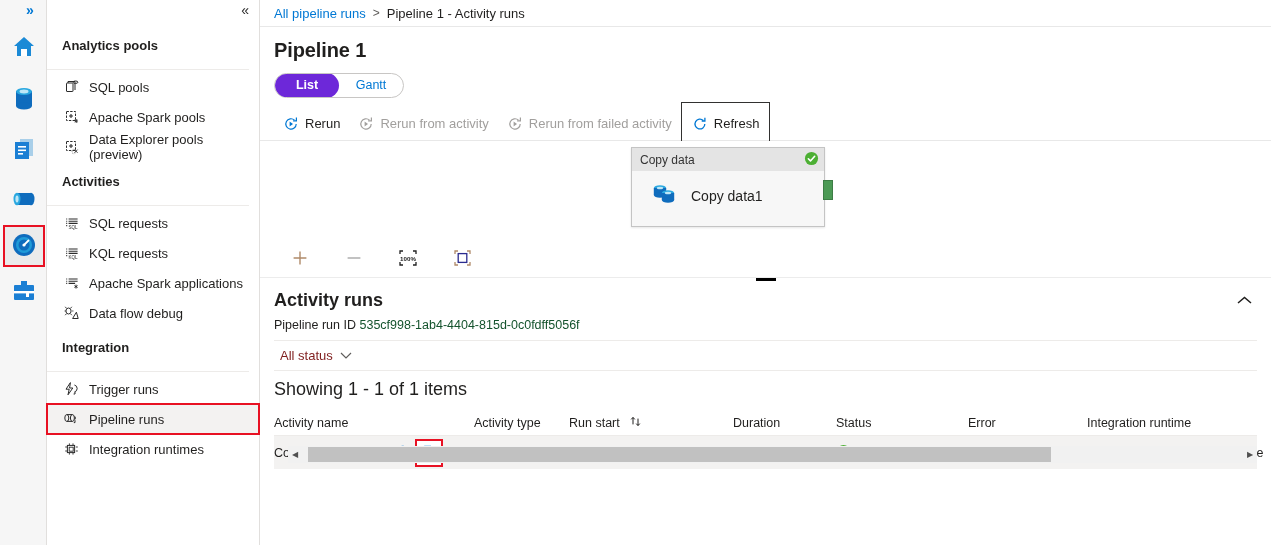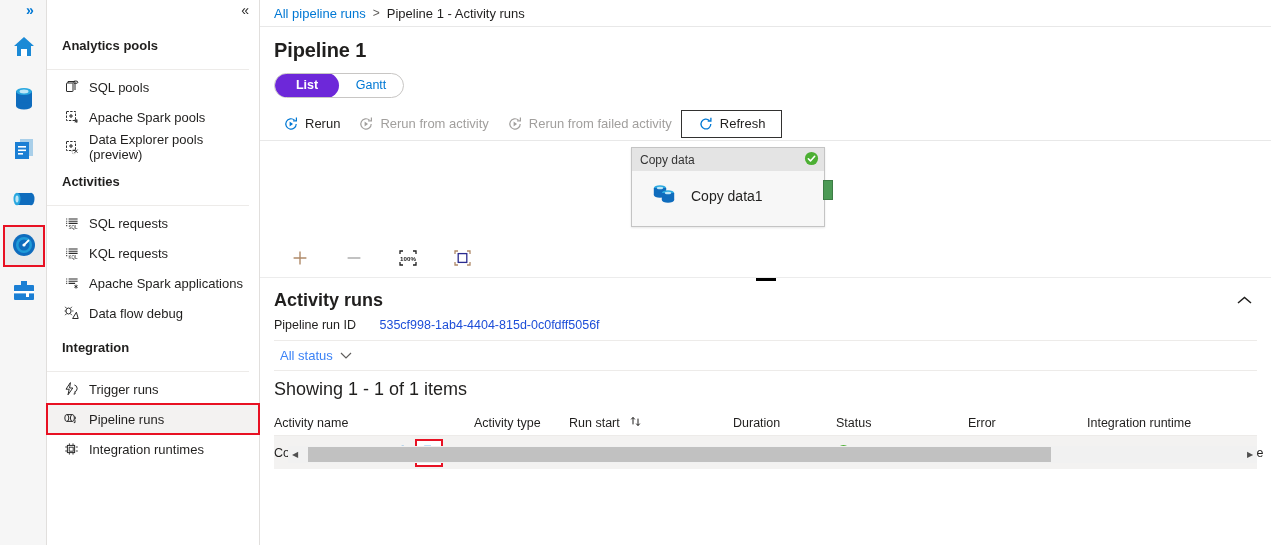--- a/index.html
+++ b/index.html
@@ -112,21 +112,21 @@
     padding-left: 14px;
     border-bottom: 1px solid #e8e8e8;
     flex: 0 0 34px;
   }
   .tb-btn {
     display: flex; align-items: center; gap: 6px;
     height: 28px; padding: 0 9px; cursor: pointer;
     font-size: 13px; color: #201f1e; white-space: nowrap;
   }
   .tb-btn.disabled { color: #a19f9d; cursor: default; }
-  .tb-btn.boxed { border: 1px solid #323130; padding: 0 16px; height: 28px; justify-content: space-between; }
+  .tb-btn.boxed { border: 1px solid #323130; padding: 0 10px; height: 44px; justify-content: space-between; }
   .tb-ico { display: inline-flex; width: 16px; height: 16px;
     align-items: center; justify-content: center; }
 
   
   .canvas {
     position: relative; flex: 0 0 97px;
     background: #fff;
     overflow: hidden;
   }
   .node {
@@ -170,31 +170,31 @@
     padding: 12px 18px 0 14px; flex: 0 0 auto;
   }
   .ar-title { font-size: 18px; font-weight: bold; color: #201f1e;
     flex: 1 1 auto; }
   .chev-up { cursor: pointer; color: #201f1e; font-size: 14px; }
 
   .ar-runid {
     padding: 7px 0 0 14px; font-size: 12.5px; color: #201f1e;
   }
   .ar-runid .lbl { color: #201f1e; }
-  .ar-runid .val { color: #1d4ed8; margin-left: 20px; }
+  .ar-runid .val { color: #14532d; margin-left: 0; }
 
   .ar-filter {
     margin: 8px 14px 0 14px;
     border-top: 1px solid #edebe9;
     height: 31px; display: flex; align-items: center;
     border-bottom: 1px solid #edebe9;
   }
   .filter-btn {
     display: flex; align-items: flex-end; gap: 7px;
-    font-size: 13px; color: #3b82f6; cursor: pointer;
+    font-size: 13px; color: #7f1d1d; cursor: pointer;
     padding: 3px 6px;
   }
 
   .ar-showing { padding: 8px 0 0 14px; font-size: 18px; color: #201f1e; }
 
   
   .tbl { margin: 10px 14px 0 14px; position: relative; }
   .tbl-head {
     display: flex; align-items: center; height: 26px;
     font-size: 12.5px; color: #201f1e;

